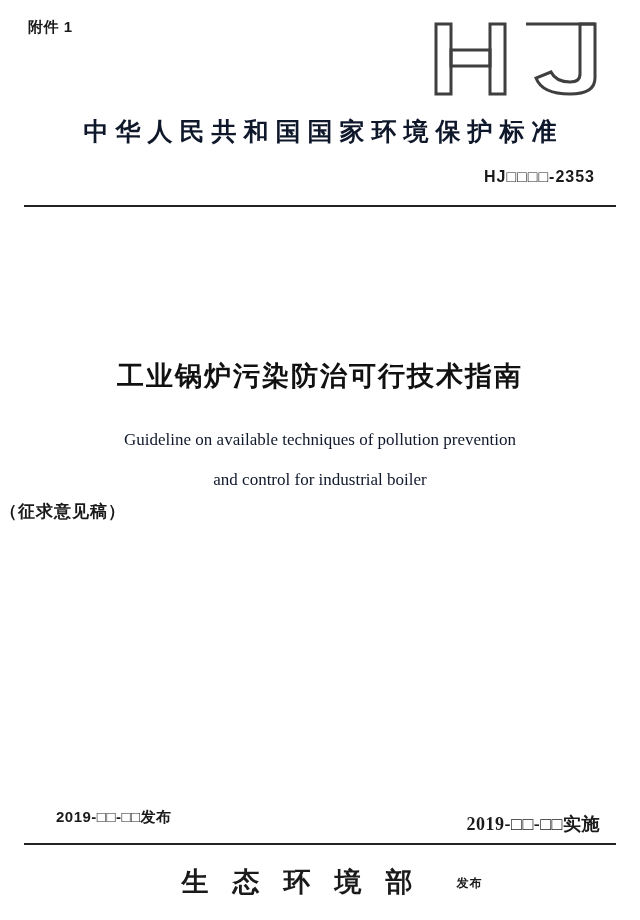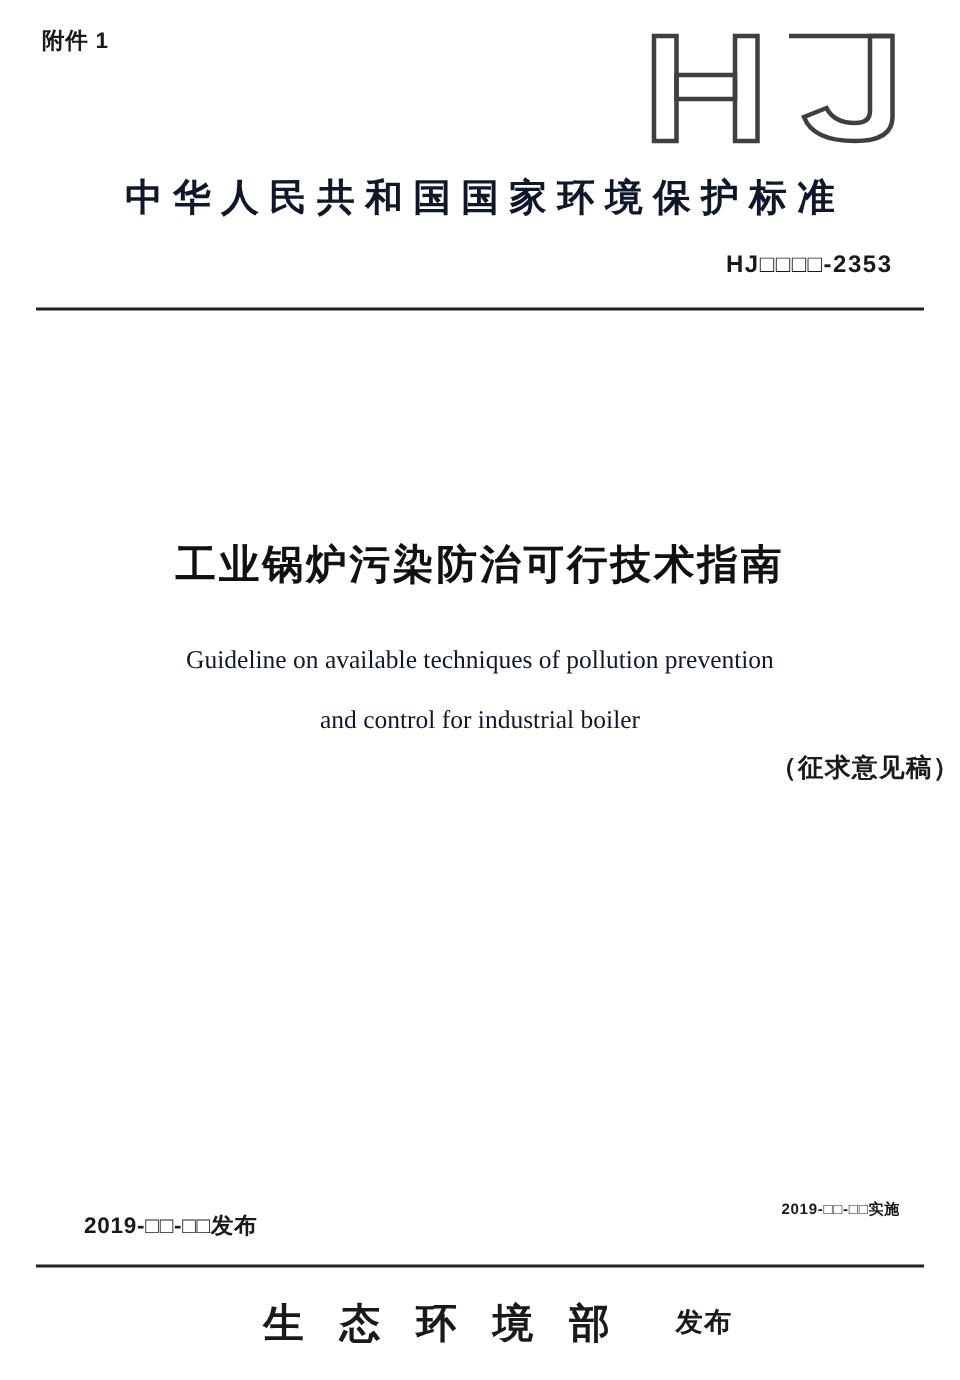--- a/index.html
+++ b/index.html
@@ -100,47 +100,46 @@
     font-size: 17px;
     line-height: 40px;
     color: #0f172a;
   }
 
   .draft-note {
     position: absolute;
     left: 0;
     right: 0;
     top: 500px;
-    text-align: right;
+    text-align: left;
     font-family: "Liberation Sans", sans-serif;
     font-weight: bold;
     font-size: 17px;
     letter-spacing: 1px;
-    padding-left: 20px;
   }
 
   
   .issue-date {
     position: absolute;
     left: 40px;
     bottom: 93px;
     font-family: "Liberation Sans", sans-serif;
     font-weight: bold;
     font-size: 15px;
     letter-spacing: 0.5px;
     margin-left: 16px;
   }
 
   .effective-date {
     position: absolute;
     right: 40px;
-    bottom: 107px;
-    font-family: Liberation Sans, sans-serif;
-    font-weight: bold;
-    font-size: 10px;
+    bottom: 84px;
+    font-family: Liberation Serif, serif;
+    font-weight: bold;
+    font-size: 18px;
     letter-spacing: 0.5px;
   }
 
   .rule-bottom {
     position: absolute;
     left: 24px;
     right: 24px;
     bottom: 75px;
     height: 2px;
     background: #222;
@@ -157,21 +156,21 @@
     font-family: "Liberation Sans", sans-serif;
     font-weight: bold;
     font-size: 27px;
     letter-spacing: 24px;
     padding-left: 24px;
     text-align: right;
   }
   .issuer-verb {
     font-family: "Liberation Sans", sans-serif;
     font-weight: bold;
-    font-size: 18px;
+    font-size: 12px;
     letter-spacing: 1px;
     position: relative;
     top: -4px;
     margin-left: 20px;
   }
 </style>
 </head>
 <body>
 
 <div class="page">

